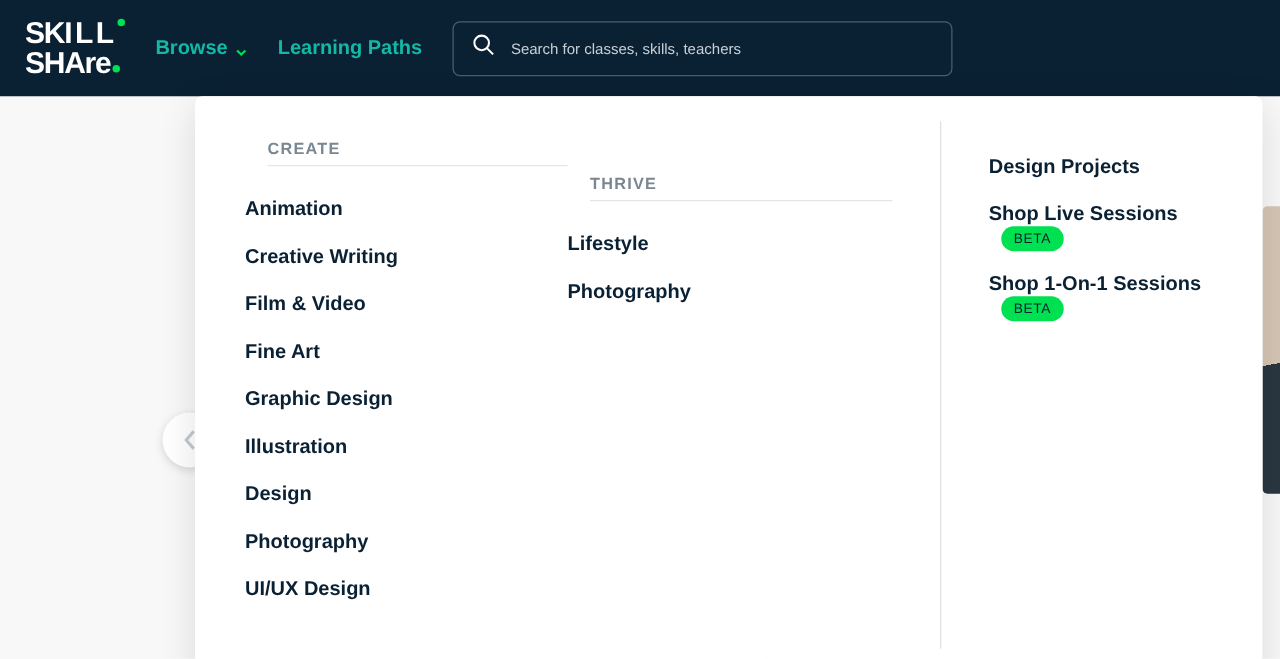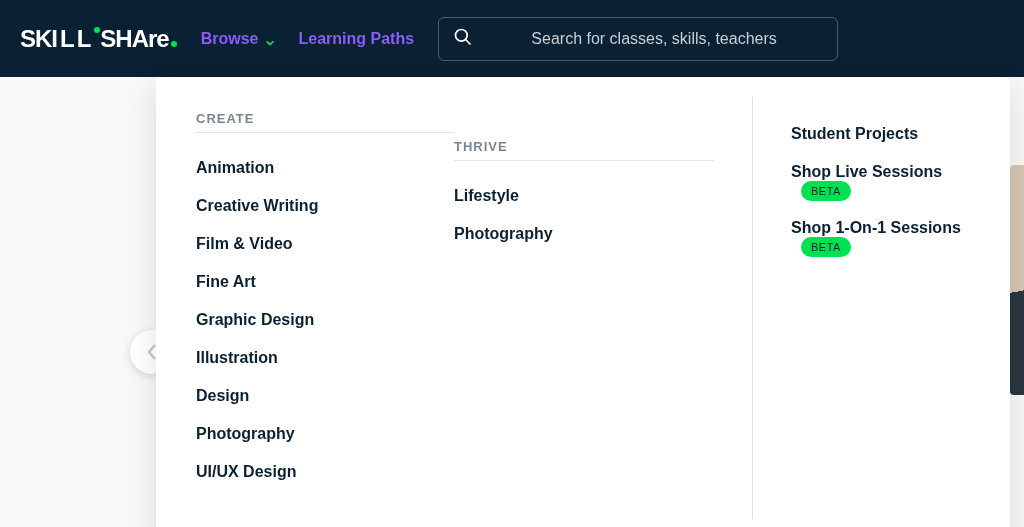--- a/index.html
+++ b/index.html
@@ -14,34 +14,34 @@
     .header {
       background: #0a2033;
       height: 77px;
       display: flex;
       align-items: center;
       padding: 0 20px;
       gap: 24px;
     }
     .logo {
       display: flex;
-      flex-direction: row;
+      flex-direction: column;
       line-height: 1;
       color: #fff;
       font-weight: 900;
       font-size: 24px;
       letter-spacing: -1px;
     }
     .logo .row1 { display: flex; align-items: flex-start; }
     .logo .row2 { display: flex; align-items: baseline; }
     .logo .ll { letter-spacing: 2px; }
     .logo .dot { width: 6px; height: 6px; background: #00e152; border-radius: 50%; display: inline-block; margin-left: 2px; }
     .logo .dot-top { margin-left: 1px; margin-bottom: 8px; }
     .nav-item {
-      color: #8b5cf6;
+      color: #14b8a6;
       font-weight: 700;
       font-size: 16px;
       display: flex;
       align-items: center;
       gap: 6px;
       cursor: pointer;
     }
     .chevron {
       width: 10px;
       height: 10px;
@@ -57,23 +57,22 @@
       width: 400px;
       padding: 0 14px;
       gap: 12px;
     }
     .search-icon svg { stroke: #fff; stroke-width: 2; fill: none; }
     .search-input {
       background: transparent;
       border: none;
       outline: none;
       color: #fff;
-      font-size: 16px;
+      font-size: 12px;
       width: 100%;
-      text-align: center;
     }
     .search-input::placeholder { color: #c8d0d6; }
     .dropdown {
       position: absolute;
       top: 77px;
       left: 156px;
       background: #fff;
       border-radius: 6px;
       box-shadow: 0 8px 30px rgba(0,0,0,0.12);
       display: flex;
@@ -94,20 +93,21 @@
     }
     .col-right { flex: 1; padding-top: 4px; }
     .section-title {
       color: #7a8791;
       font-size: 13px;
       font-weight: 700;
       letter-spacing: 1px;
       padding-bottom: 6px;
       border-bottom: 1px solid #e3e6e8;
       margin-bottom: 16px;
+      margin-left: 18px;
     }
     .menu-link {
       display: block;
       color: #0a2033;
       font-weight: 700;
       font-size: 16px;
       padding: 10px 0;
       cursor: pointer;
     }
     .menu-link .badge {
@@ -207,21 +207,21 @@
       <div class="section-title">THRIVE</div>
       <a class="menu-link">Lifestyle</a>
       <a class="menu-link">Photography</a>
     </div>
   </div>
 
   <div class="separator"></div>
 
   <div class="col col-right">
     <a class="menu-link">
-      <span>Student Projects</span>
+      <span>Design Projects</span>
     </a>
     <a class="menu-link">
       <span>Shop Live Sessions</span>
       <span class="badge">BETA</span>
     </a>
     <a class="menu-link">
       <span>Shop 1-On-1 Sessions</span>
       <span class="badge">BETA</span>
     </a>
   </div>

